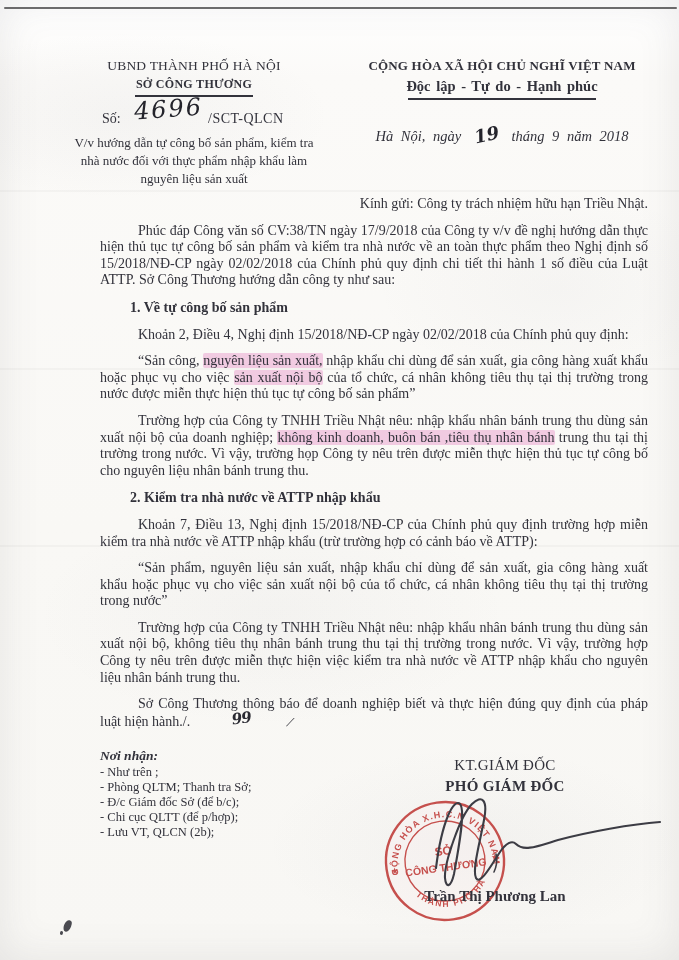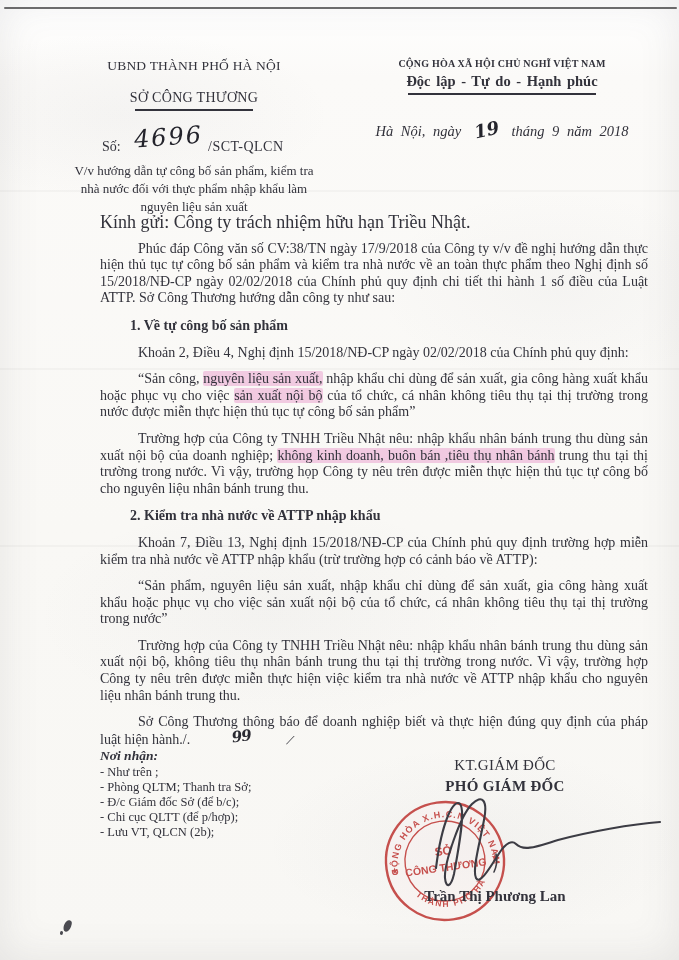--- a/index.html
+++ b/index.html
@@ -16,36 +16,36 @@
     box-shadow:inset 0 0 40px rgba(90,90,95,0.12);
   }
   .crease{position:absolute;left:0;width:100%;height:2px;background:rgba(70,70,80,0.04);}
   .scan-top-line{position:absolute;top:7px;left:4px;right:2px;height:2px;background:rgba(60,60,62,0.75);border-radius:1px;}
   .speck{position:absolute;background:#4a4a50;border-radius:50% 40% 55% 45%;}
 
   
   .hdr-left{position:absolute;top:58px;left:72px;width:244px;text-align:center;}
   .hdr-right{position:absolute;top:58px;left:346px;width:312px;text-align:center;}
   .org-parent{font-size:13.5px;letter-spacing:.2px;}
-  .org-name{font-size:14px;font-weight:normal;letter-spacing:.3px;margin-top:16px;}
+  .org-name{font-size:12px;font-weight:bold;letter-spacing:.3px;margin-top:3px;}
   .rule{height:1.6px;background:#33333c;margin:3px auto 0;}
-  .motto1{font-size:10px;font-weight:bold;letter-spacing:.2px;}
+  .motto1{font-size:13px;font-weight:bold;letter-spacing:.2px;}
   .motto2{font-size:14.5px;font-weight:bold;margin-top:4px;word-spacing:2px;}
-  .so-line{margin-top:14px;font-size:14px;text-align:center;position:relative;height:34px;}
+  .so-line{font-size:14px;text-align:center;position:relative;height:34px;}
   .so-label{position:absolute;left:30px;top:14px;}
   .hand{font-family:"DejaVu Serif",serif;font-style:italic;color:#24242c;}
   .so-number{position:absolute;left:62px;top:-2px;font-size:24px;letter-spacing:2px;transform:rotate(-4deg);display:inline-block;}
   .so-suffix{position:absolute;left:136px;top:14px;letter-spacing:.5px;}
   .subject{font-size:13px;line-height:18px;margin-top:3px;}
   .date-line{margin-top:24px;font-style:italic;font-size:14.5px;word-spacing:4px;}
   .day-hand{font-size:18px;font-weight:bold;display:inline-block;transform:rotate(-12deg);padding:0 5px;}
 
   
   .doc-body{position:absolute;top:196px;left:100px;width:548px;font-size:14px;line-height:16.6px;}
-  .recipient{text-align:left;font-size:18px;margin-top:18px;}
+  .recipient{text-align:right;font-size:14px;}
   .doc-body p{margin:10px 0 0 0;text-indent:38px;text-align:justify;}
   .doc-body p.hsec{font-weight:bold;text-indent:30px;margin-top:11px;}
   .hl{background:rgba(232,153,203,0.48);border-radius:2px;box-decoration-break:clone;-webkit-box-decoration-break:clone;}
   .paraph{font-family:"DejaVu Serif",serif;font-style:italic;font-weight:bold;font-size:15px;display:inline-block;transform:rotate(-8deg);letter-spacing:-1px;color:#2a2a32;}
   .paraph-slash{display:inline-block;transform:rotate(8deg) translateY(-2px);font-weight:bold;color:#2a2a32;}
 
   
   .noi-nhan{position:absolute;top:748px;left:100px;width:240px;font-size:12.5px;line-height:15px;}
   .noi-nhan-title{font-weight:bold;font-style:italic;font-size:13.5px;margin-bottom:2px;}
   .sign-block{position:absolute;top:757px;left:380px;width:250px;text-align:center;}

